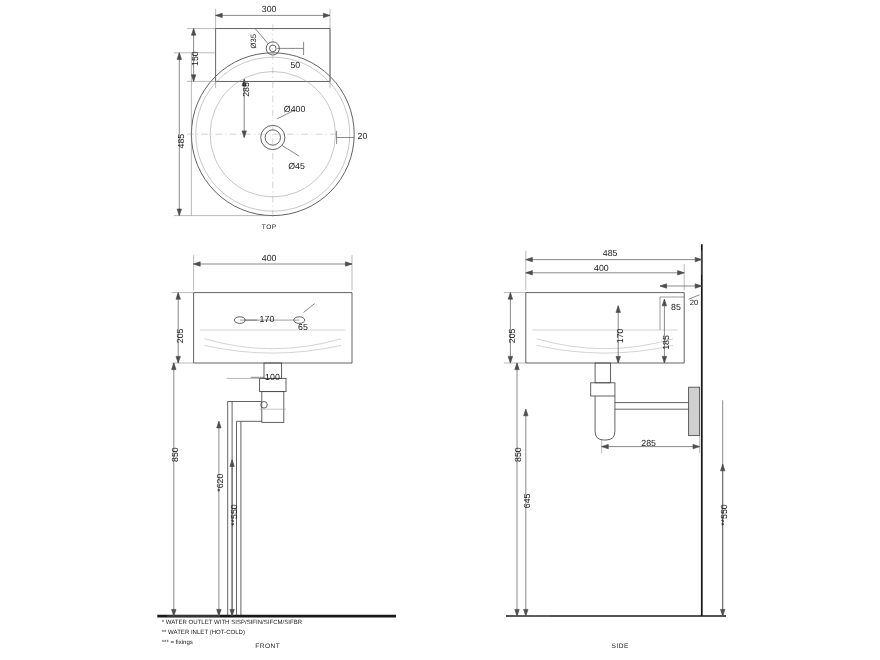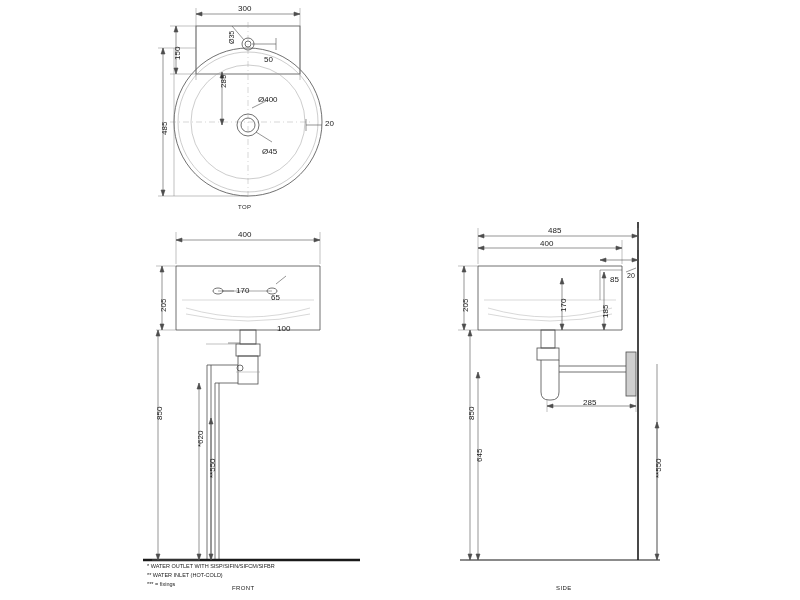--- a/index.html
+++ b/index.html
@@ -249,21 +249,21 @@
   <div class="dim-text" style="left:264px; top:38px;margin-top:18px;">50</div>
   <div class="dim-text" style="left:258px; top:96px;">Ø400</div>
   <div class="dim-text" style="left:262px; top:138px;margin-top:10px;">Ø45</div>
   <div class="dim-text" style="left:325px; top:120px;">20</div>
   <div class="view-label" style="left:238px; top:204px;">TOP</div>
 
   <div class="dim-text" style="left:238px; top:231px;">400</div>
   <div class="dim-text rot90" style="left:160px; top:312px;">205</div>
   <div class="dim-text" style="left:236px; top:287px;">170</div>
   <div class="dim-text" style="left:271px; top:270px;margin-top:24px;">65</div>
-  <div class="dim-text" style="left:241px; top:325px;padding-left:36px;">100</div>
+  <div class="dim-text" style="left:241px; top:339px;">100</div>
   <div class="dim-text rot90" style="left:156px; top:420px;">850</div>
   <div class="dim-text rot90" style="left:197px; top:447px;">*620</div>
   <div class="dim-text rot90" style="left:209px; top:478px;">**550</div>
   <div class="view-label" style="left:232px; top:585px;">FRONT</div>
 
   <div class="dim-text" style="left:548px; top:227px;">485</div>
   <div class="dim-text" style="left:540px; top:240px;">400</div>
   <div class="dim-text" style="left:610px; top:249px;margin-top:27px;">85</div>
   <div class="dim-text rot90" style="left:462px; top:312px;">205</div>
   <div class="dim-text rot90" style="left:560px; top:312px;">170</div>

